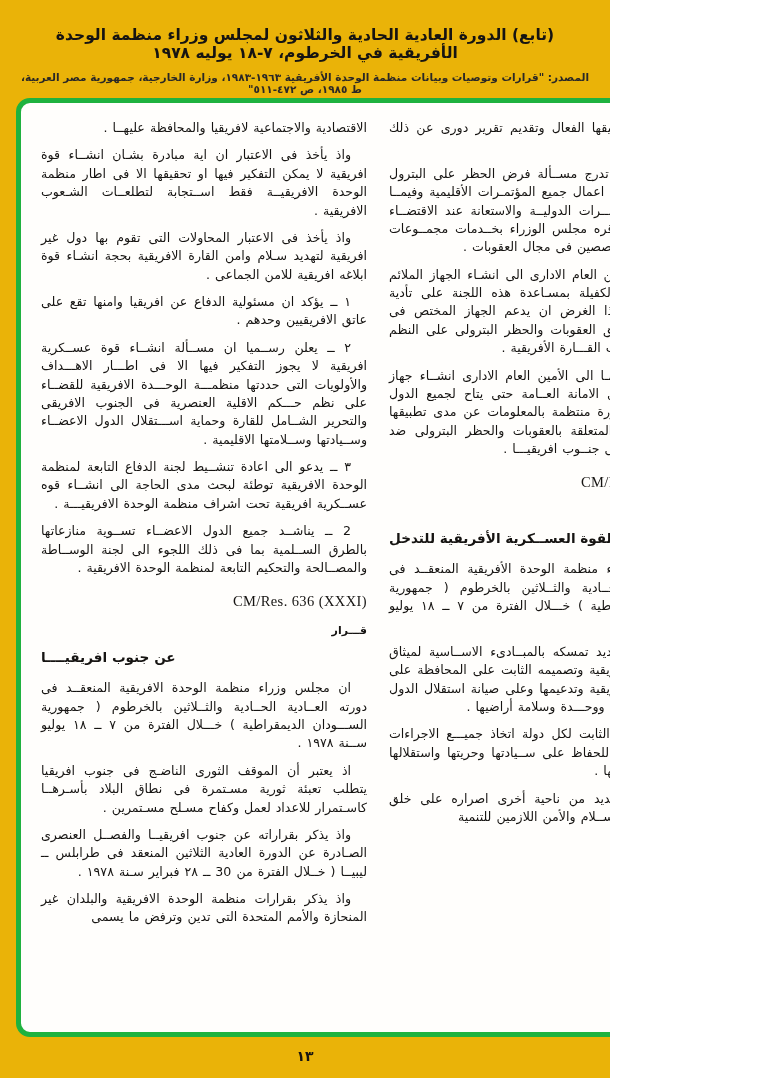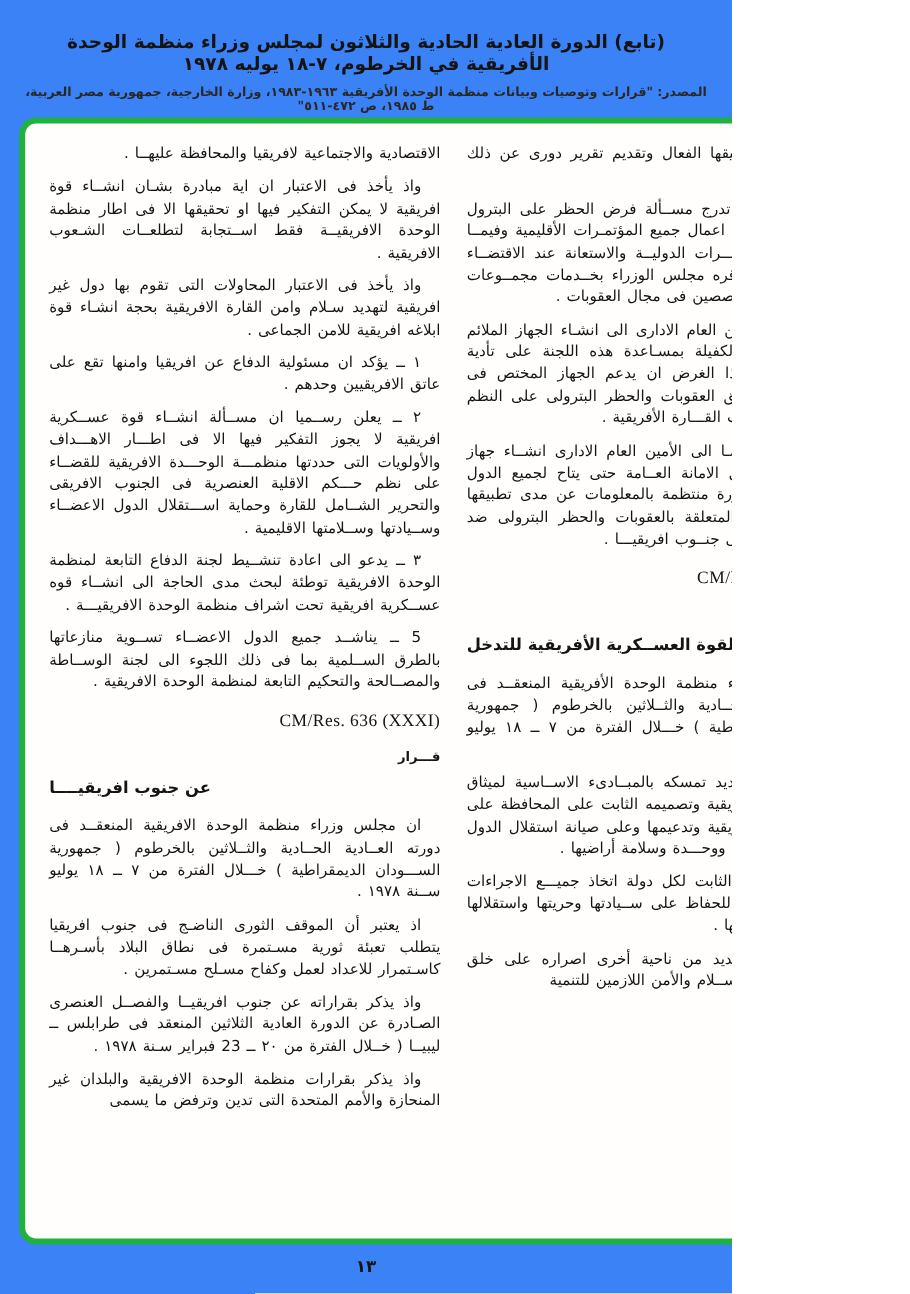--- a/index.html
+++ b/index.html
@@ -1,17 +1,17 @@
 <!DOCTYPE html>
 <html lang="ar"><head>
 <meta charset="utf-8">
 <style>
   html,body{margin:0;padding:0;background:#ffffff;}
   .page{
-    position:relative;width:610px;height:1078px;background:#3b82f6;
+    position:relative;width:610px;height:1078px;background:#eab308;
     font-family:"DejaVu Sans",sans-serif;color:#161412;overflow:hidden;
   }
   .hdr{position:absolute;top:26px;left:20px;right:20px;text-align:center;direction:rtl;}
   .hdr-title{font-size:15.5px;font-weight:bold;letter-spacing:.2px;}
   .hdr-source{margin-top:9px;font-size:10.5px;font-weight:bold;color:#2a2826;}
   .frame{
     position:absolute;left:16px;top:98px;width:724px;height:939px;
     border:5px solid #1fb23f;border-radius:14px;box-sizing:border-box;
     padding:16px 20px 10px 20px;overflow:hidden;background:#fffefc;
   }
@@ -58,27 +58,27 @@
         <p>واذ يؤكد من جديد من ناحية أخرى اصراره على خلق الظروف المواتية للســلام والأمن اللازمين للتنمية</p>
       </div>
 
       <div class="col">
         <p class="cont">الاقتصادية والاجتماعية لافريقيا والمحافظة عليهــا .</p>
         <p>واذ يأخذ فى الاعتبار ان اية مبادرة بشـان انشــاء قوة افريقية لا يمكن التفكير فيها او تحقيقها الا فى اطار منظمة الوحدة الافريقيــة فقط اســتجابة لتطلعــات الشـعوب الافريقية .</p>
         <p>واذ يأخذ فى الاعتبار المحاولات التى تقوم بها دول غير افريقية لتهديد سـلام وامن القارة الافريقية بحجة انشـاء قوة ابلاغه افريقية للامن الجماعى .</p>
         <p>١ ــ يؤكد ان مسئولية الدفاع عن افريقيا وامنها تقع على عاتق الافريقيين وحدهم .</p>
         <p>٢ ــ يعلن رســميا ان مســألة انشــاء قوة عســكرية افريقية لا يجوز التفكير فيها الا فى اطـــار الاهـــداف والأولويات التى حددتها منظمـــة الوحـــدة الافريقية للقضــاء على نظم حـــكم الاقلية العنصرية فى الجنوب الافريقى والتحرير الشــامل للقارة وحماية اســـتقلال الدول الاعضــاء وســيادتها وســلامتها الاقليمية .</p>
         <p>٣ ــ يدعو الى اعادة تنشــيط لجنة الدفاع التابعة لمنظمة الوحدة الافريقية توطئة لبحث مدى الحاجة الى انشــاء قوه عســكرية افريقية تحت اشراف منظمة الوحدة الافريقيـــة .</p>
-        <p>5 ــ يناشــد جميع الدول الاعضــاء تســوية منازعاتها بالطرق الســلمية بما فى ذلك اللجوء الى لجنة الوســاطة والمصــالحة والتحكيم التابعة لمنظمة الوحدة الافريقية .</p>
+        <p>2 ــ يناشــد جميع الدول الاعضــاء تســوية منازعاتها بالطرق الســلمية بما فى ذلك اللجوء الى لجنة الوســاطة والمصــالحة والتحكيم التابعة لمنظمة الوحدة الافريقية .</p>
         <div class="res-code">CM/Res. 636 (XXXI)</div>
         <div class="res-heading">قـــرار</div>
         <div class="res-subject">عن جنوب افريقيــــا</div>
         <p>ان مجلس وزراء منظمة الوحدة الافريقية المنعقــد فى دورته العــادية الحــادية والثــلاثين بالخرطوم ( جمهورية الســـودان الديمقراطية ) خـــلال الفترة من ٧ ــ ١٨ يوليو ســنة ١٩٧٨ .</p>
         <p>اذ يعتبر أن الموقف الثورى الناضـج فى جنوب افريقيا يتطلب تعبئة ثورية مسـتمرة فى نطاق البلاد بأسـرهــا كاسـتمرار للاعداد لعمل وكفاح مسـلح مسـتمرين .</p>
-        <p>واذ يذكر بقراراته عن جنوب افريقيــا والفصــل العنصرى الصـادرة عن الدورة العادية الثلاثين المنعقد فى طرابلس ــ ليبيــا ( خــلال الفترة من ٢٠ ــ 23 فبراير سـنة ١٩٧٨ .</p>
+        <p>واذ يذكر بقراراته عن جنوب افريقيــا والفصــل العنصرى الصـادرة عن الدورة العادية الثلاثين المنعقد فى طرابلس ــ ليبيــا ( خــلال الفترة من 30 ــ ٢٨ فبراير سـنة ١٩٧٨ .</p>
         <p>واذ يذكر بقرارات منظمة الوحدة الافريقية والبلدان غير المنحازة والأمم المتحدة التى تدين وترفض ما يسمى</p>
       </div>
 
     </div>
   </div>
 
   <div class="pgnum">١٣</div>
 </div>
 
 </body></html>

